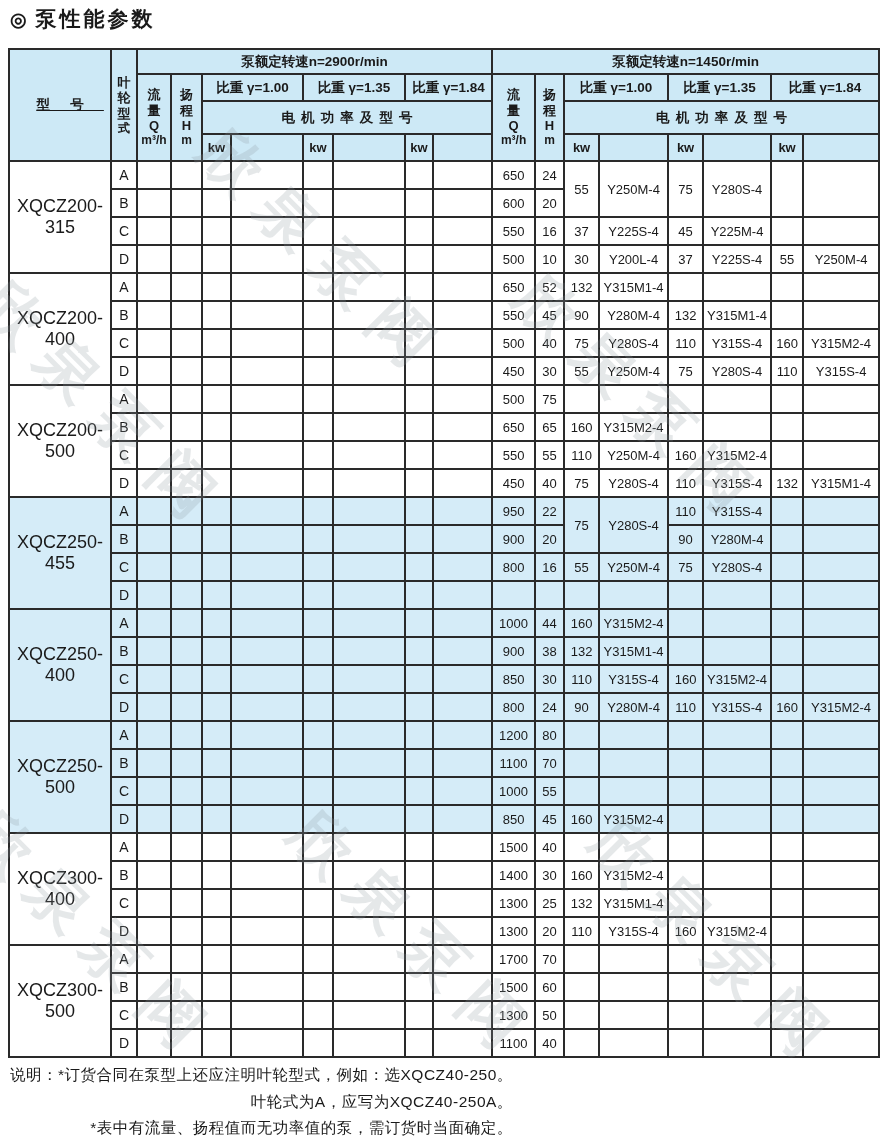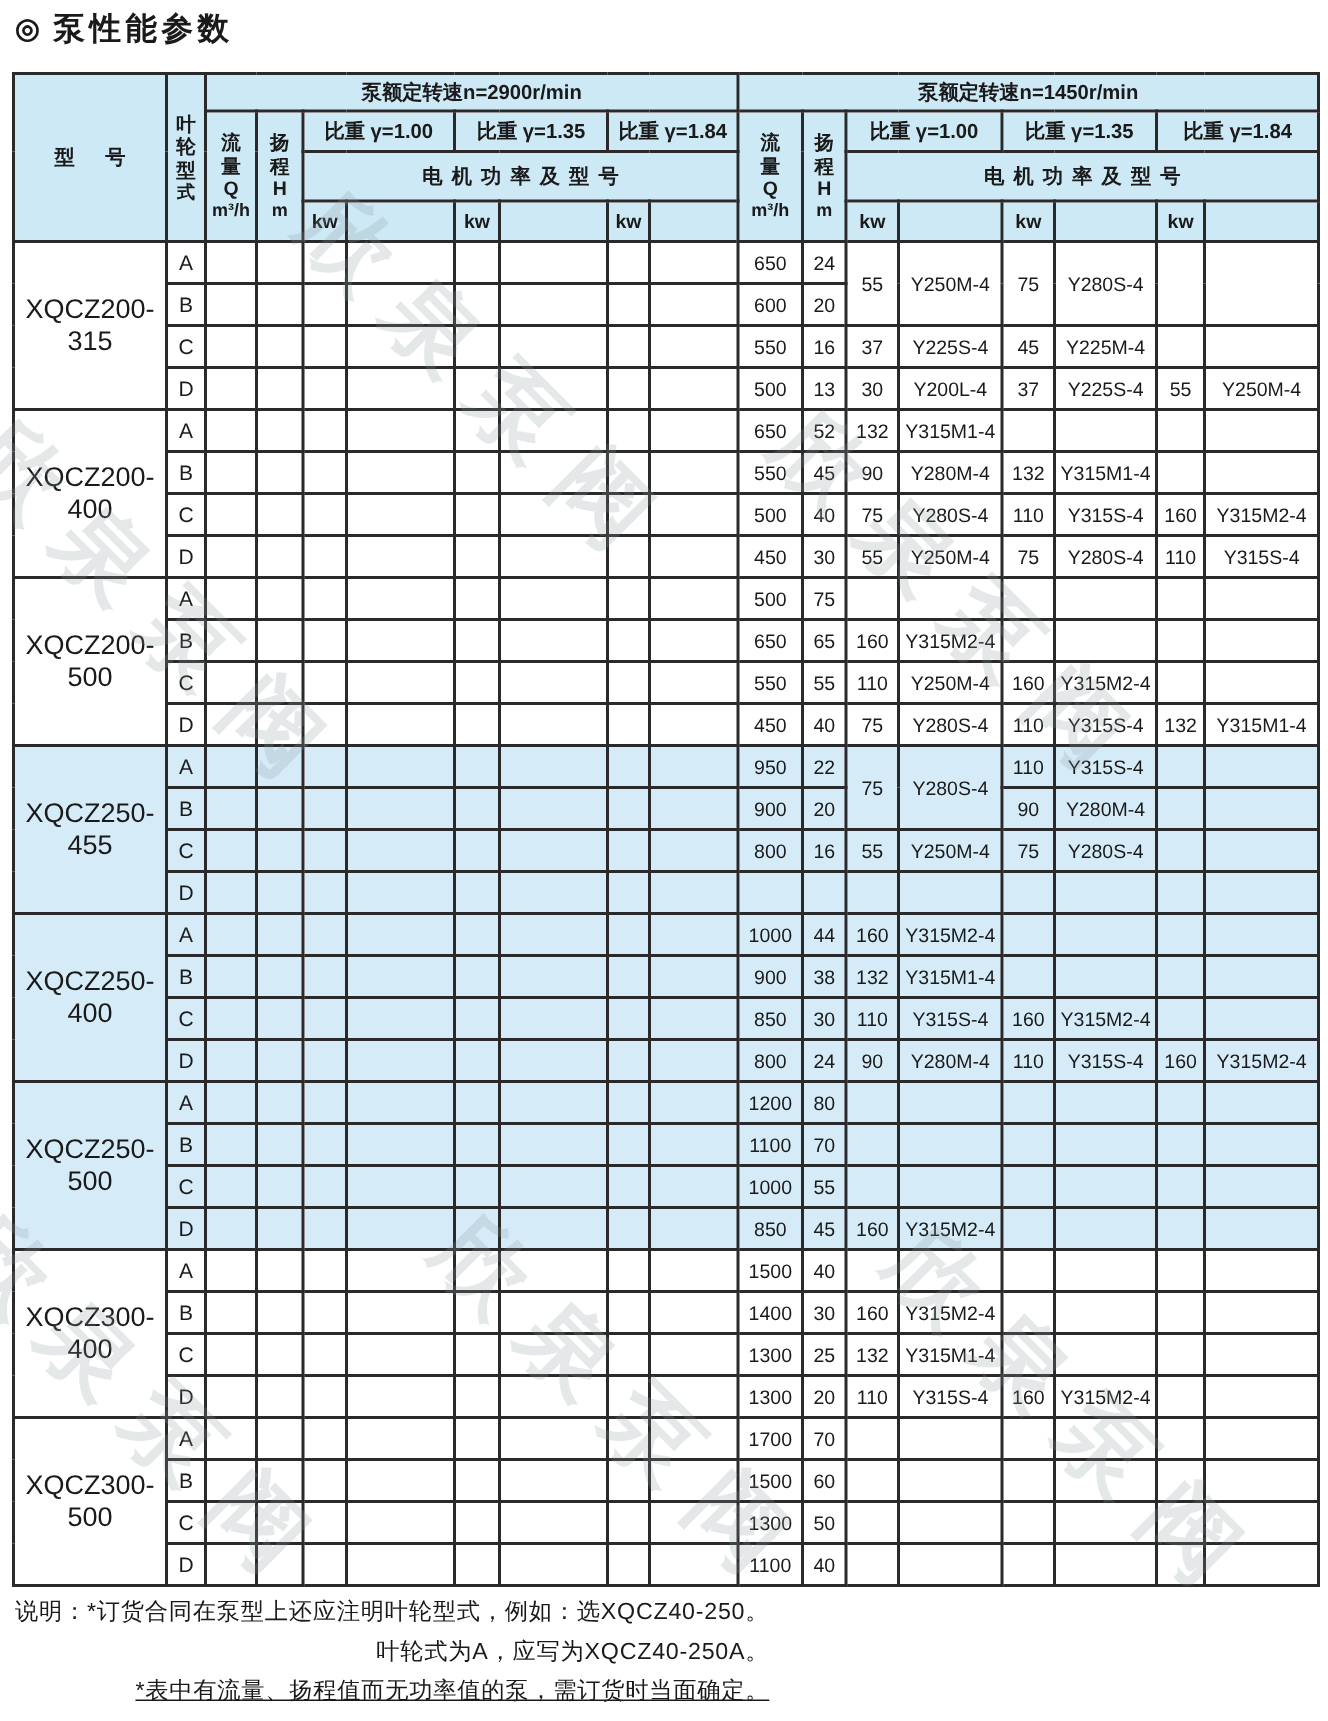--- a/index.html
+++ b/index.html
@@ -28,36 +28,36 @@
   tr.hr1 { height:25px; }
   tr.hr2 { height:27px; }
   tr.hr3 { height:33px; }
   tr.hr4 { height:27px; }
   tbody tr { height:28px; }
   tbody tr.hl td { background:#d5ecf8; }
   td.model { font-size:18px; }
   td.imp { font-size:14px; }
   .vstack div { line-height:1.18; font-size:13px; }
   .vstack div:last-child { font-size:12px; }
-  .spread  { letter-spacing:1.5em; text-indent:1.5em; }
+  .spread  { letter-spacing:1.5em; text-indent:1.5em;text-decoration:underline; }
   .spread2 { letter-spacing:0.45em; text-indent:0.45em; }
   th.kw { font-size:13px; text-align:center; }
 
   .wm {
     position:absolute; z-index:5; pointer-events:none;
     color:#8d989f; opacity:0.22; font-size:62px; font-weight:bold;
     letter-spacing:18px; white-space:nowrap;
     transform:rotate(45deg); transform-origin:left top;
   }
   .notes {
     position:absolute; left:10px; top:1062px;
     font-size:15.5px; line-height:1.72; letter-spacing:0.5px;text-align:right;
   }
   .notes .l2 { margin-left:58px;padding-left:25px; }
-  .notes .l3 { margin-left:72px;text-decoration:underline; }
+  .notes .l3 { margin-left:72px; }
 </style>
 </head>
 <body>
 
 <div class="title">
   <span class="bullet">◎</span>
   <span>泵性能参数</span>
 </div>
 
 <table class="perf">
@@ -201,21 +201,21 @@
         <td class="imp">D</td>
         <td></td>
         <td></td>
         <td></td>
         <td></td>
         <td></td>
         <td></td>
         <td></td>
         <td></td>
         <td>500</td>
-        <td>13</td>
+        <td>10</td>
         <td>30</td>
         <td>Y200L-4</td>
         <td>37</td>
         <td>Y225S-4</td>
         <td>55</td>
         <td>Y250M-4</td>
       </tr>
       <tr>
         <td class="model" rowspan="4">XQCZ200-400</td>
         <td class="imp">A</td>

